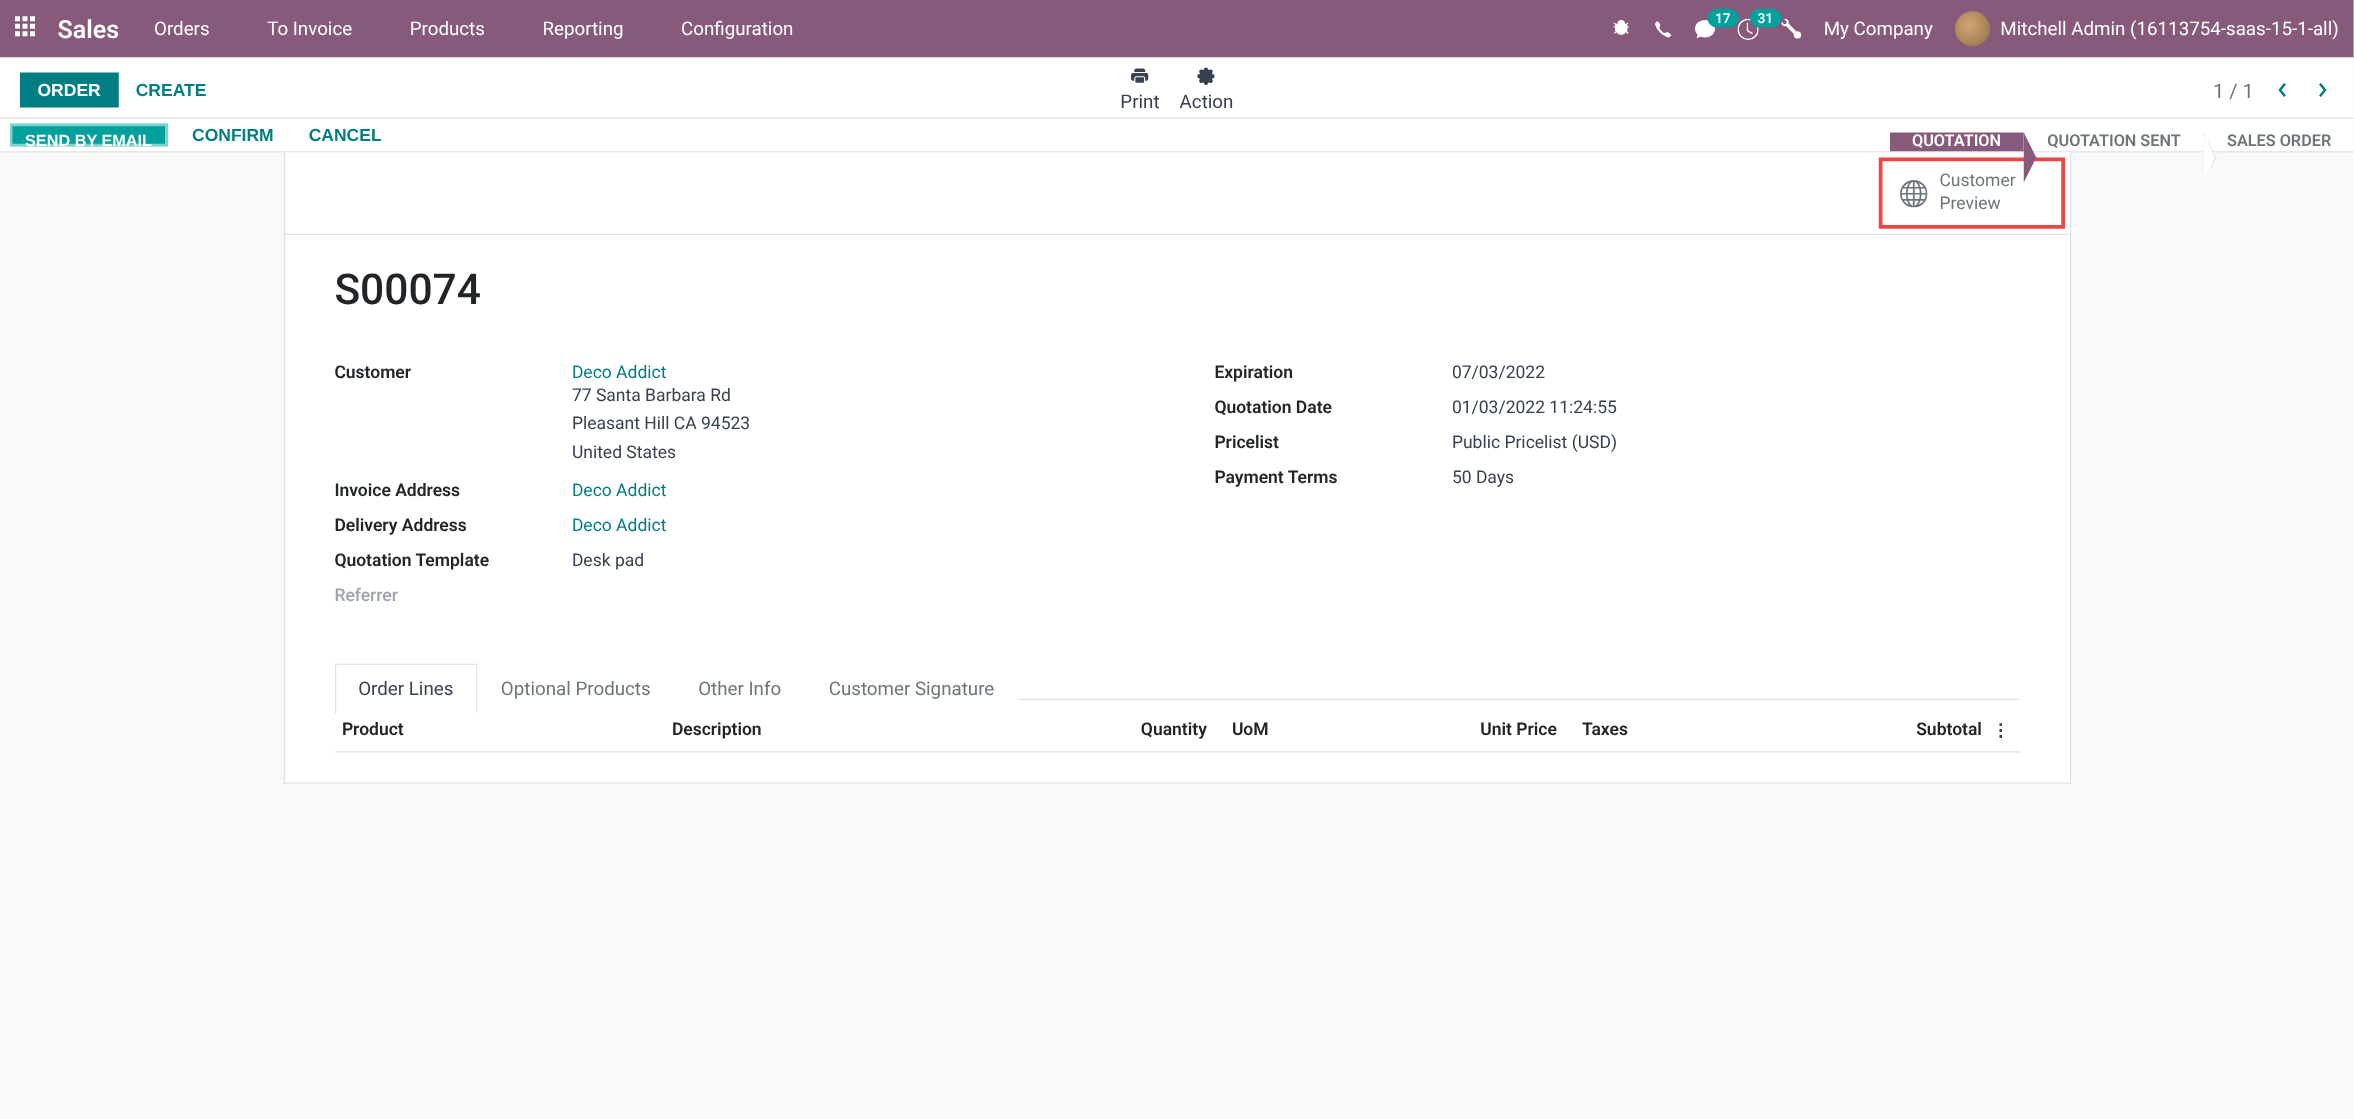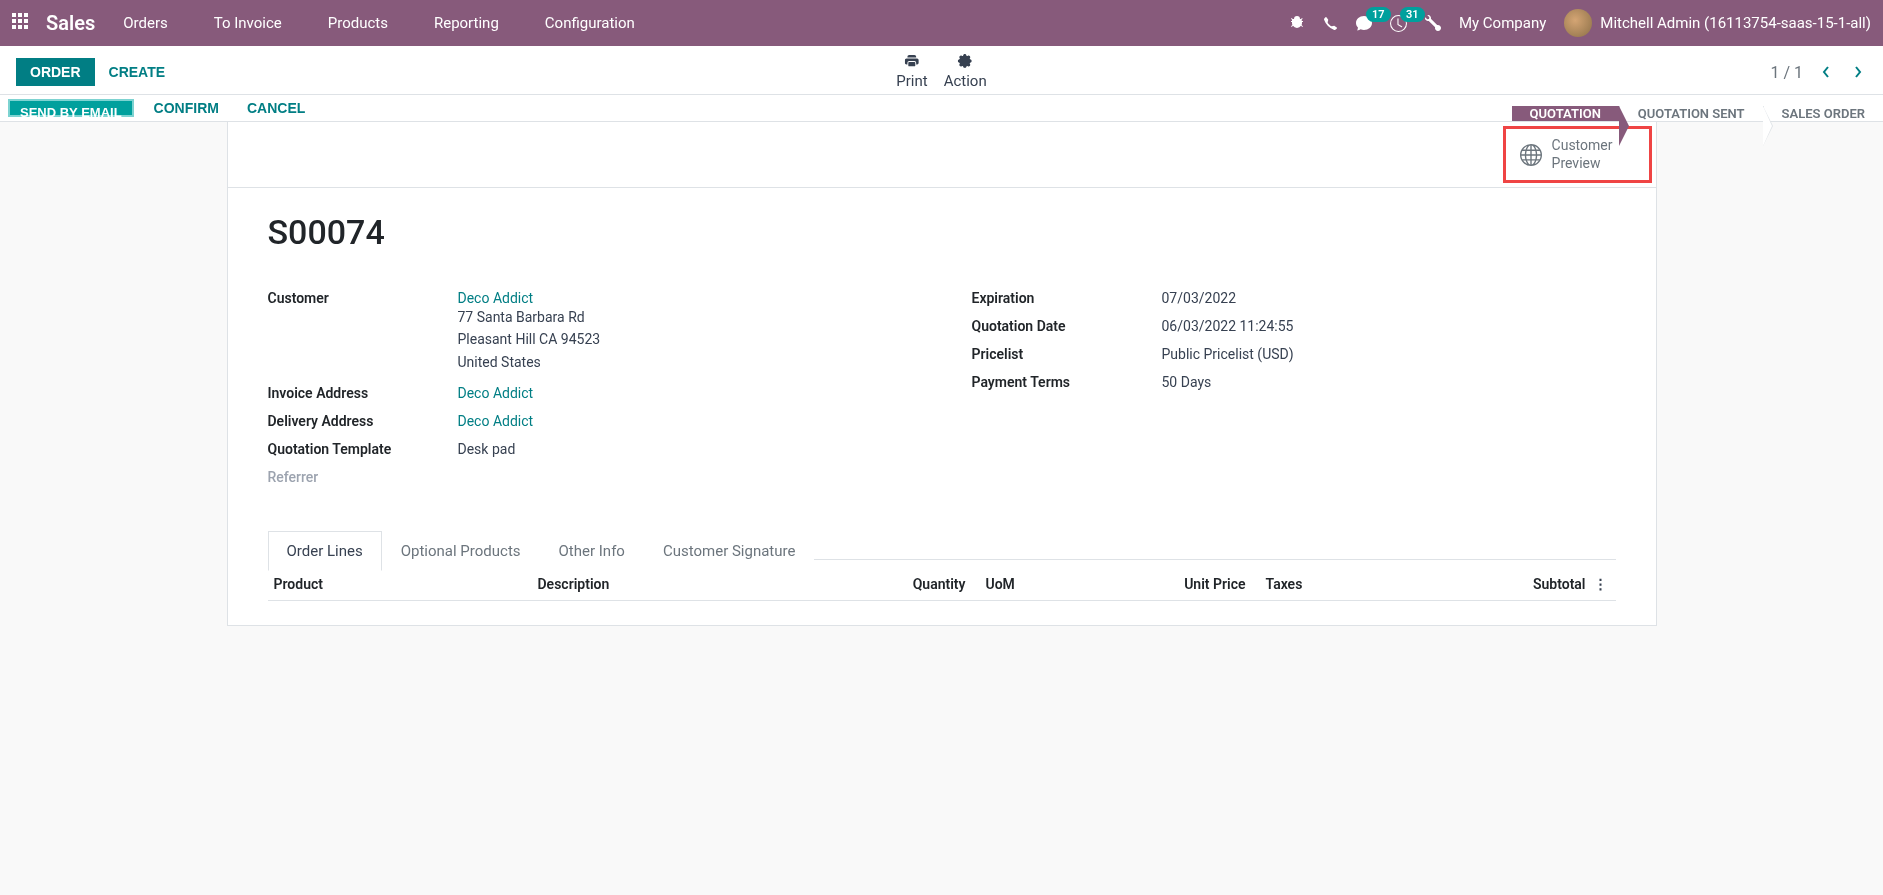--- a/index.html
+++ b/index.html
@@ -235,21 +235,21 @@
           </div>
         </div>
 
         <div class="form-col">
           <div class="form-row">
             <div class="lbl">Expiration</div>
             <div class="val">07/03/2022</div>
           </div>
           <div class="form-row">
             <div class="lbl">Quotation Date</div>
-            <div class="val">06/03/2022 11:24:55</div>
+            <div class="val">01/03/2022 11:24:55</div>
           </div>
           <div class="form-row">
             <div class="lbl">Pricelist</div>
             <div class="val">Public Pricelist (USD)</div>
           </div>
           <div class="form-row">
             <div class="lbl">Payment Terms</div>
             <div class="val">50 Days</div>
           </div>
         </div>

